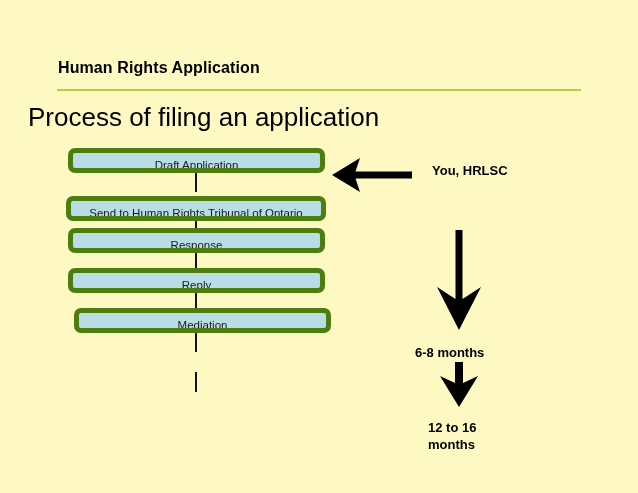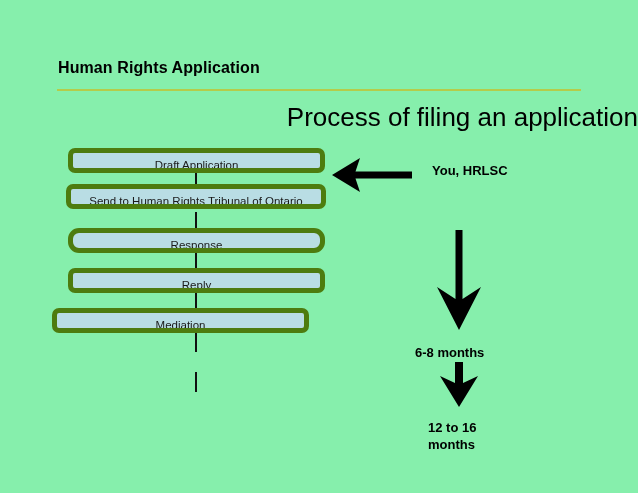--- a/index.html
+++ b/index.html
@@ -8,21 +8,21 @@
     background: #ffffff;
   }
   body {
     font-family: "Liberation Sans", sans-serif;
     -webkit-font-smoothing: antialiased;
   }
   #slide {
     position: relative;
     width: 638px;
     height: 493px;
-    background: #86efac;
+    background: #fef9c3;
     overflow: hidden;
   }
 
   
   #slide-title {
     position: absolute;
     left: 58px;
     top: 59px;
     font-size: 16px;
     font-weight: bold;
@@ -36,21 +36,21 @@
     top: 89px;
     width: 524px;
     height: 2px;
     background: #b5cc4a;
   }
   #slide-subtitle {
     position: absolute;
     left: 0px;
     top: 102px;
     width: 638px;
-    text-align: right;
+    text-align: left;
     font-size: 26px;
     font-weight: normal;
     color: #000000;
     white-space: nowrap;
     padding-left: 28px;
     box-sizing: border-box;
   }
 
   
   #flow {
@@ -108,27 +108,27 @@
 
     <div class="flow-connector" style="top:172px;height:20px;"></div>
     <div class="flow-connector" style="top:212px;height:20px;"></div>
     <div class="flow-connector" style="top:252px;height:20px;"></div>
     <div class="flow-connector" style="top:292px;height:20px;"></div>
     <div class="flow-connector" style="top:332px;height:20px;"></div>
     <div class="flow-connector" style="top:372px;height:20px;"></div>
 
     <div class="flow-box" style="left:68px; top:148px; width:257px;">Draft Application</div>
 
-    <div class="flow-box" style="left:66px; top:184px; width:260px;">Send to Human Rights Tribunal of Ontario</div>
+    <div class="flow-box" style="left:66px; top:196px; width:260px;">Send to Human Rights Tribunal of Ontario</div>
 
-    <div class="flow-box" style="left:68px; top:228px; width:257px;border-radius:11px;">Response</div>
+    <div class="flow-box" style="left:68px; top:228px; width:257px;">Response</div>
 
     <div class="flow-box" style="left:68px; top:268px; width:257px;">Reply</div>
 
-    <div class="flow-box" style="left:52px; top:308px; width:257px;">Mediation</div>
+    <div class="flow-box" style="left:74px; top:308px; width:257px;">Mediation</div>
 
 
   </div>
 
   <svg class="arrow-svg" style="left:330px; top:156px;" width="84" height="38" viewBox="0 0 84 38">
     <path d="M2 19 L30 2 L25.5 15.5 L82 15.5 L82 22.5 L25.5 22.5 L30 36 Z" fill="#000000"></path>
   </svg>
 
   <div class="annot-label" style="left:432px; top:163px;">You, HRLSC</div>
 

